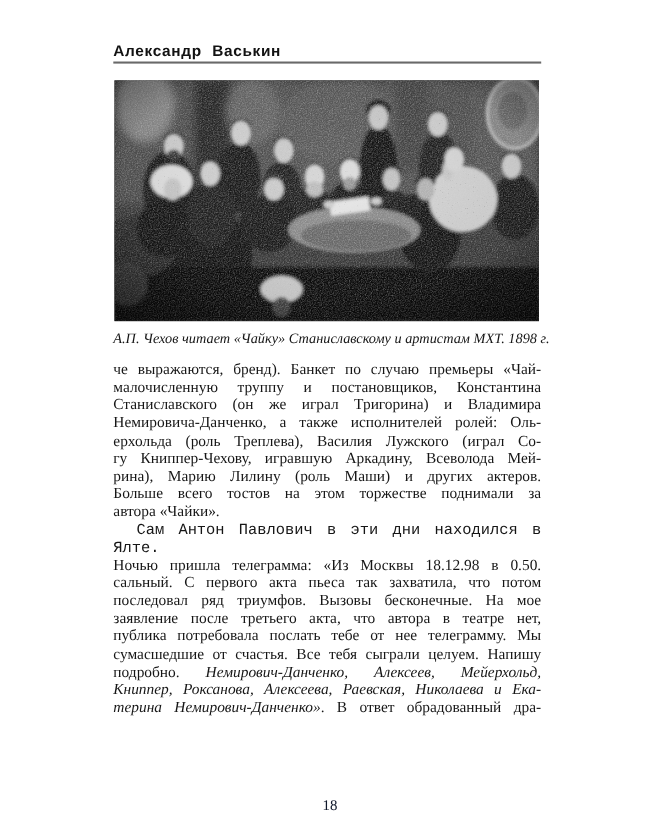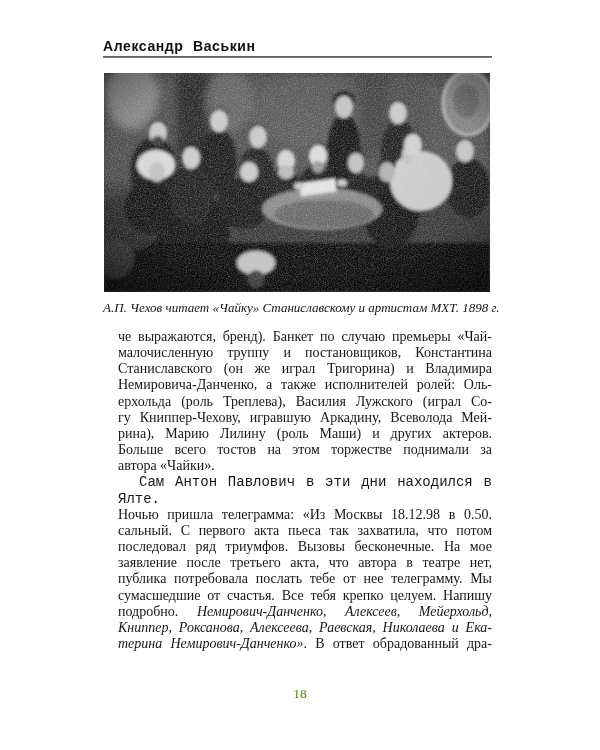--- a/index.html
+++ b/index.html
@@ -39,29 +39,28 @@
   }
 
   .body-text {
     position: absolute; top: 329px; left: 103px; width: 389px;
     font-size: 14px; color: #161616;
   }
   .line {
     line-height: 16.15px;
     text-align: justify;
     text-align-last: justify;
-    margin-left: 15px;
   }
   .line.lastline { text-align-last: left; }
   .line.indent { text-indent: 21px; font-family: Liberation Mono, monospace; }
   .line .it { font-style: italic; }
 
   .page-number {
-    position: absolute; top: 686px; left: 0; width: 600px;
-    text-align: center; font-size: 13.5px; color: #4d7c0f;
+    position: absolute; top: 724px; left: 0; width: 600px;
+    text-align: center; font-size: 13.5px; color: #0f172a;
   }
 </style>
 </head>
 <body>
 
 <div class="page">
 
   <div class="running-head">Александр Васькин</div>
   <div class="head-rule"></div>
 
@@ -190,21 +189,21 @@
       <div class="line"><span class="">гу Книппер-Чехову, игравшую Аркадину, Всеволода Мей-</span></div>
       <div class="line"><span class="">рина), Марию Лилину (роль Маши) и других актеров.</span></div>
       <div class="line"><span class="">Больше всего тостов на этом торжестве поднимали за</span></div>
       <div class="line lastline"><span class="">автора «Чайки».</span></div>
       <div class="line indent"><span class="">Сам Антон Павлович в эти дни находился в Ялте.</span></div>
       <div class="line"><span class="">Ночью пришла телеграмма: «Из Москвы 18.12.98 в 0.50.</span></div>
       <div class="line"><span class="">сальный. С первого акта пьеса так захватила, что потом</span></div>
       <div class="line"><span class="">последовал ряд триумфов. Вызовы бесконечные. На мое</span></div>
       <div class="line"><span class="">заявление после третьего акта, что автора в театре нет,</span></div>
       <div class="line"><span class="">публика потребовала послать тебе от нее телеграмму. Мы</span></div>
-      <div class="line"><span class="">сумасшедшие от счастья. Все тебя крепко целуем. Напишу</span></div>
+      <div class="line"><span class="">сумасшедшие от счастья. Все тебя сыграли целуем. Напишу</span></div>
       <div class="line"><span class="">подробно. </span><span class="it">Немирович-Данченко, Алексеев, Мейерхольд,</span></div>
       <div class="line"><span class="it">Книппер, Роксанова, Алексеева, Раевская, Николаева и Ека-</span></div>
       <div class="line"><span class="it">терина Немирович-Данченко»</span><span class="">. В ответ обрадованный дра-</span></div>
     </div>
 
   <div class="page-number">18</div>
 
 </div>
 
 </body></html>

